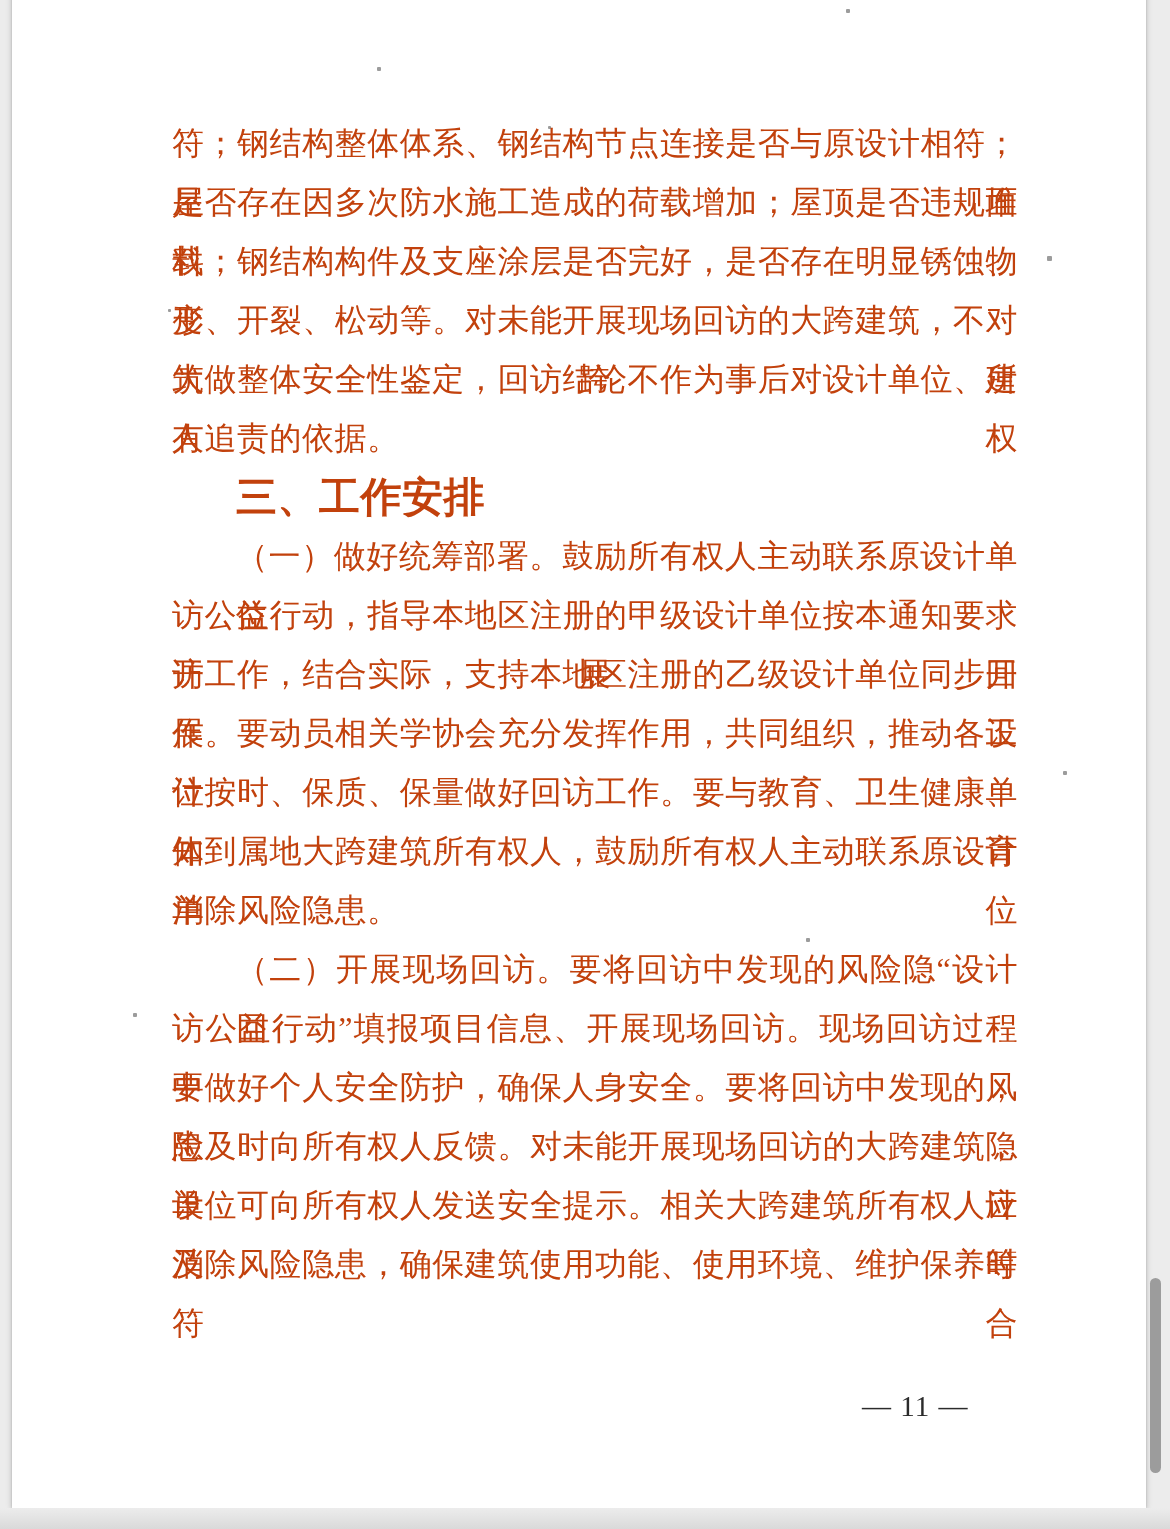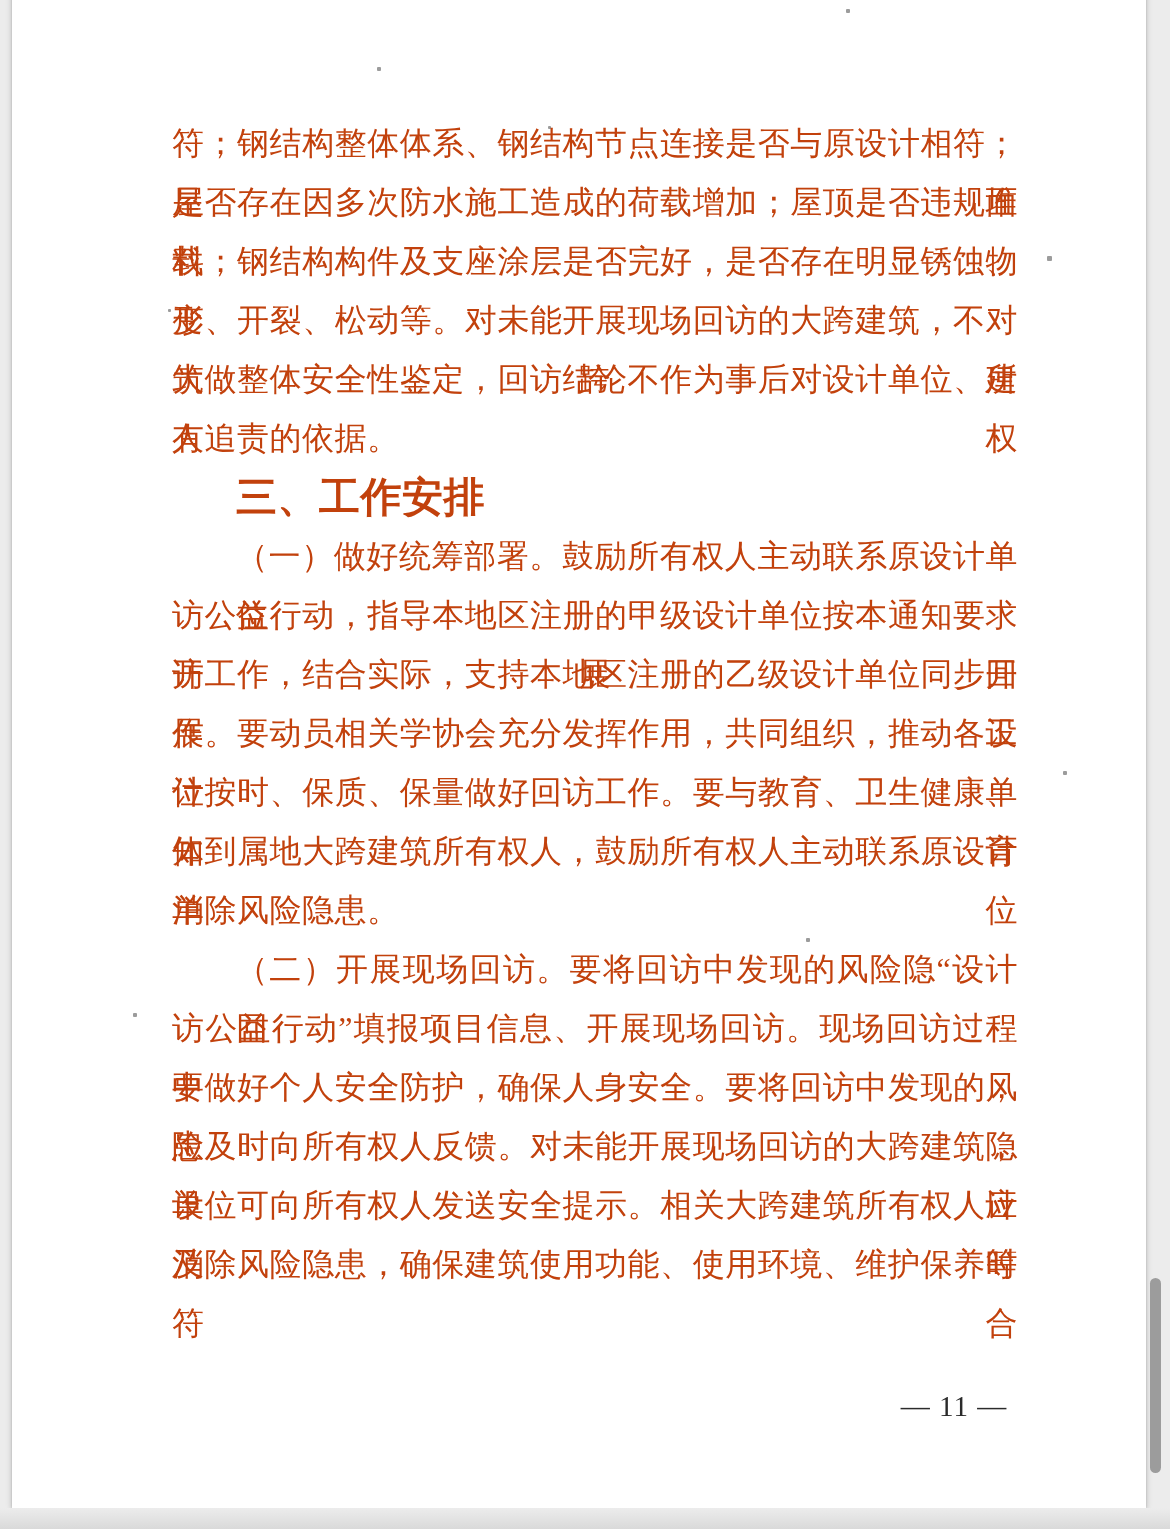--- a/index.html
+++ b/index.html
@@ -53,26 +53,26 @@
   }
   .line.heading {
     font-weight: 700;
     font-size: 41px;
   }
   .line .lead {
     font-weight: 400;
   }
   .page-number {
     position: absolute;
-    left: 872px;
+    left: 850px;
     top: 1408px;
     width: 140px;
     height: 36px;
     line-height: 36px;
-    text-align: center;
+    text-align: left;
     font-size: 29px;
     color: #2b2b2b;
     letter-spacing: 1px;
   }
   .scrollbar-thumb {
     position: absolute;
     left: 1150px;
     top: 1278px;
     width: 11px;
     height: 195px;

